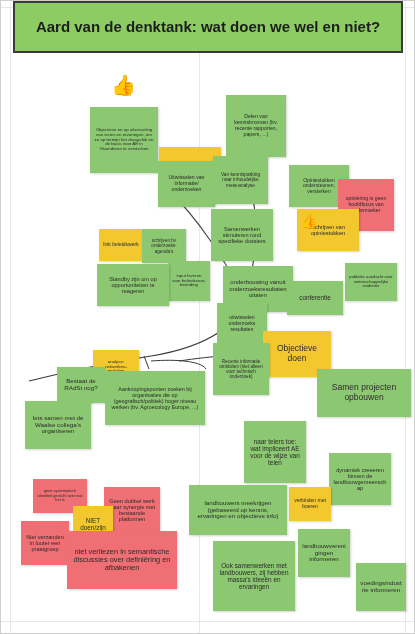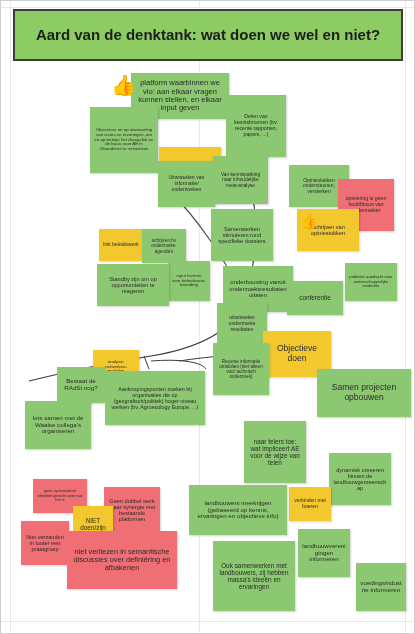--- a/index.html
+++ b/index.html
@@ -14,21 +14,21 @@
     border:1px solid #cfcfcf;
     box-sizing:border-box;
     overflow:hidden;
   }
   
   .grid-line{position:absolute;background:#e8e8e8;}
   .gv{width:1px;top:0;bottom:0;}
   .gh{height:1px;left:0;right:0;}
 
   .title-card{
-    position:absolute;left:12px;top:8px;width:390px;height:52px;
+    position:absolute;left:12px;top:0;width:390px;height:52px;
     background:#8ccc63;border:2px solid #3b3b3b;
     display:flex;align-items:center;justify-content:center;text-align:center;
     box-sizing:border-box;padding:7px 10px;
   }
   .title-card span{
     font-size:15px;font-weight:bold;color:#1d1d1d;line-height:1.12;
   }
 
   .note{
     position:absolute;box-sizing:border-box;
@@ -63,21 +63,20 @@
     <path d="M242,295 C225,260 195,215 168,190" fill="none" stroke="#4a4a4a" stroke-width="1.2"></path>
     <path d="M244,296 C258,250 262,200 236,160" fill="none" stroke="#4a4a4a" stroke-width="1.2"></path>
     <path d="M244,300 C238,320 212,345 150,355 C100,363 60,372 28,380" fill="none" stroke="#3a3a3a" stroke-width="1.2"></path>
     <path d="M244,302 C255,330 265,355 300,360" fill="none" stroke="#4a4a4a" stroke-width="1"></path>
     <path d="M150,360 C175,358 200,360 205,368" fill="none" stroke="#3a3a3a" stroke-width="1"></path>
     <path d="M178,360 C210,355 250,352 290,352" fill="none" stroke="#3a3a3a" stroke-width="1"></path>
     <path d="M143,355 L148,368" fill="none" stroke="#3a3a3a" stroke-width="1"></path>
     <polygon points="244,298 238,288 250,290" fill="#3a3a3a"></polygon>
   </svg>
 
-  <div class="note g" style="left:130px;top:72px;width:98px;height:46px;font-size:7.5px;">platform waarbinnen we vlo: aan elkaar vragen kunnen stellen, en elkaar input geven</div>
   <div class="note g" style="left:89px;top:106px;width:68px;height:66px;font-size:4.4px;">Objectieve en op uitwisseling van visies en ervaringen, om zo op termijn het draagvlak en de basis voor AE in Vlaanderen te versterken</div>
   <div class="note g" style="left:225px;top:94px;width:60px;height:62px;font-size:5.2px;">Delen van kennisbronnen (bv. recente rapporten, papers, ...)</div>
   <div class="note y" style="left:158px;top:146px;width:62px;height:44px;font-size:6.4px;">Uitwisseling</div>
   <div class="note g" style="left:157px;top:160px;width:57px;height:46px;font-size:5.2px;">Uitwisselen van informatie/ onderzoeken</div>
   <div class="note g" style="left:212px;top:155px;width:55px;height:48px;font-size:4.8px;">Van kennisparking naar inhoudelijke meta-analyse</div>
   <div class="note g" style="left:210px;top:208px;width:62px;height:52px;font-size:5.6px;">Samenwerken stimuleren rond specifieke dossiers</div>
   <div class="note g" style="left:288px;top:164px;width:60px;height:42px;font-size:5px;">Opiniestukken ondersteunen, versterken</div>
   <div class="note p" style="left:337px;top:178px;width:56px;height:52px;font-size:5.2px;">opiniering is geen hoofdfocus van onderzoeker</div>
   <div class="note y" style="left:296px;top:208px;width:62px;height:42px;font-size:5.6px;">Schrijven van opiniestukken</div>
   <div class="note y" style="left:98px;top:228px;width:44px;height:32px;font-size:5px;">link beleidswerk</div>

